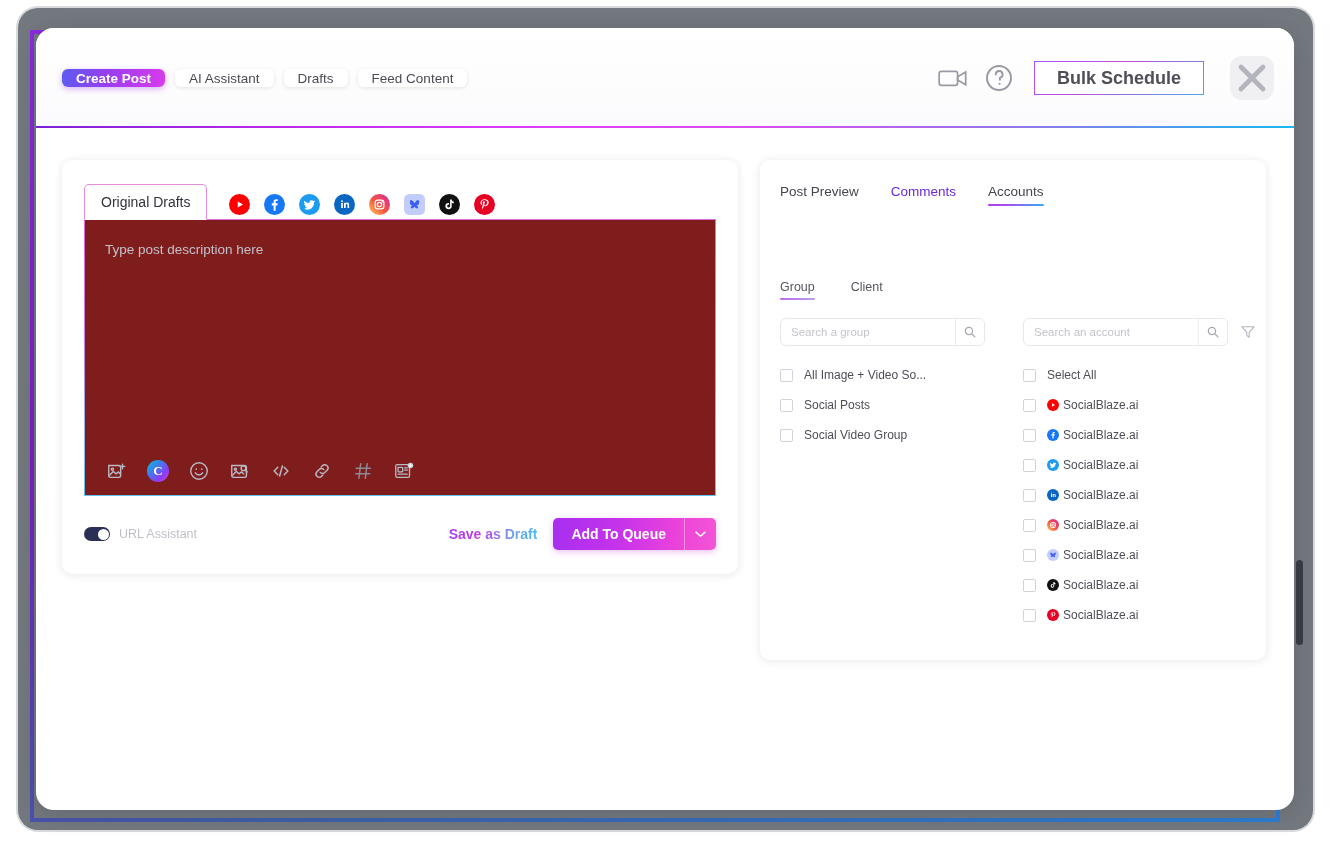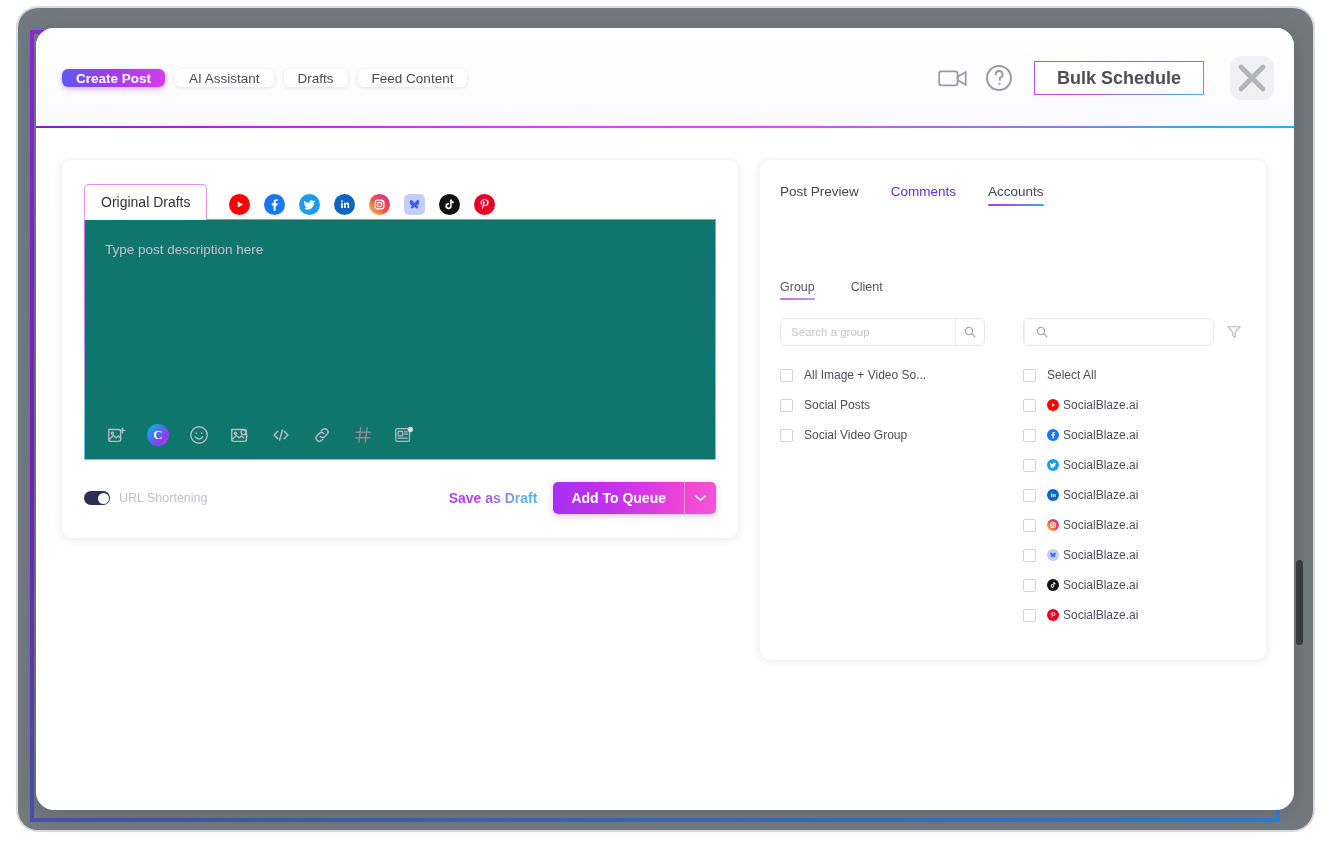--- a/index.html
+++ b/index.html
@@ -187,27 +187,27 @@
     font-size: 12px;
     font-weight: bold;
     flex: none;
   }
   .pf svg { width: 21px; height: 21px; display: block; }
 
   .editor-box {
     border: 1.2px solid;
     border-image: linear-gradient(180deg, #e06be0 0%, #d37ee8 40%, #8fb7f0 78%, #62c4f5 100%) 1;
     border-radius: 2px;
-    height: 241px;
+    height: 277px;
     margin-top: -1px;
     padding: 22px 20px 12px 20px;
     display: flex;
     flex-direction: column;
     position: relative;
-    background: #0f766e;
+    background: #7f1d1d;
   }
   .editor-placeholder {
     font-size: 13.5px;
     color: #c2c2cb;
     cursor: text;
   }
   .editor-toolbar {
     margin-top: auto;
     display: flex;
     align-items: center;
@@ -589,21 +589,21 @@
               <circle cx="19" cy="6" r="3" fill="#cfcfd8" stroke="none"></circle>
               <path d="M19 4.6v2.8M17.6 6h2.8" stroke="#fff" stroke-width="1.2" stroke-linecap="round"></path>
             </svg>
           </div>
         </div>
       </div>
 
       <div class="action-row">
         <div class="toggle-wrap">
           <div class="toggle"></div>
-          <div class="toggle-label">URL Shortening</div>
+          <div class="toggle-label">URL Assistant</div>
         </div>
         <div class="save-draft">Save as Draft</div>
         <div class="queue-btn">
           <div class="queue-main">Add To Queue</div>
           <div class="queue-caret">
             <svg viewBox="0 0 12 8" width="11" height="8" fill="none" stroke="currentColor" stroke-width="1.6" stroke-linecap="round" stroke-linejoin="round">
               <path d="M1 2 L6 6.5 L11 2"></path>
             </svg>
           </div>
         </div>
@@ -650,20 +650,21 @@
             <div class="check-item">
               <div class="cbox"></div>
               <div class="check-label">Social Video Group</div>
             </div>
           </div>
         </div>
 
         <div class="col-account">
           <div class="search-row">
             <div class="search-box">
+              <input type="text" placeholder="Search an account" style="">
               <div class="search-btn">
                 <svg viewBox="0 0 20 20" width="14" height="14" fill="none" stroke="currentColor" stroke-width="1.7" stroke-linecap="round">
                   <circle cx="8.5" cy="8.5" r="5.2"></circle>
                     <path d="M12.5 12.5 L17 17"></path>
                 </svg>
               </div>
             </div>
             <div class="filter-icon">
               <svg viewBox="0 0 20 20" width="16" height="16" fill="none" stroke="currentColor" stroke-width="1.4" stroke-linejoin="round">
                 <path d="M2.5 3.5h15l-6 7v6l-3-2v-4z"></path>

